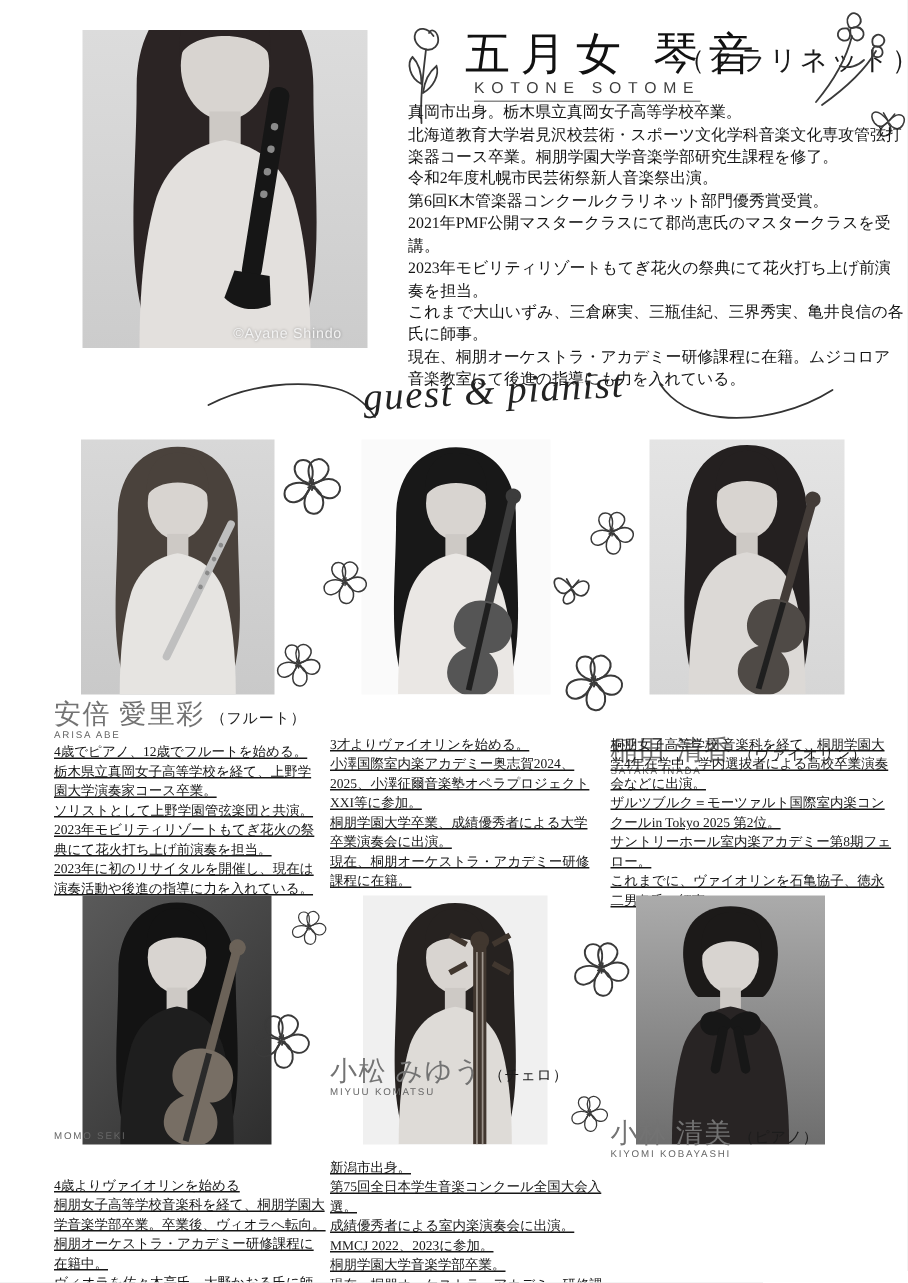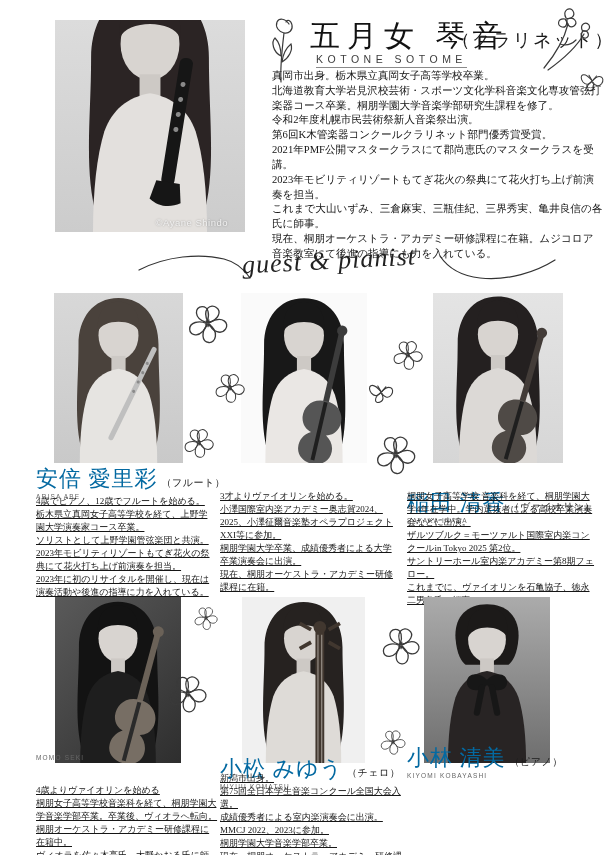--- a/index.html
+++ b/index.html
@@ -18,21 +18,21 @@
   .title-name{font-size:30px;letter-spacing:7px;color:#111;font-weight:500;white-space:nowrap;}
   .title-roman{font-family:"Liberation Sans",sans-serif;font-size:10.5px;letter-spacing:4.5px;
     color:#3c3c3c;border-bottom:1px solid #8a8a8a;padding-bottom:2px;white-space:nowrap;}
   .title-instr{font-size:18px;letter-spacing:2px;white-space:nowrap;}
   .main-bio{font-size:10.6px;line-height:1.40;white-space:pre-line;color:#141414;}
   
   .section-heading{font-style:italic;font-size:26px;letter-spacing:1px;color:#222;
     transform:rotate(-3deg);white-space:nowrap;}
   
   .pname{white-space:nowrap;}
-  .pname .kanji{font-size:22px;letter-spacing:1px;color:#0369a1;}
+  .pname .kanji{font-size:18px;letter-spacing:1px;color:#737373;}
   .pname .instr{font-size:10px;letter-spacing:.5px;color:#1c1c1c;}
   .proman{font-family:"Liberation Sans",sans-serif;font-size:6.5px;letter-spacing:1.2px;
     color:#666;margin-top:-1px;}
   .pbio{font-size:9px;line-height:1.45;white-space:pre-line;color:#161616;
     font-family:"Liberation Serif","DejaVu Serif",serif;text-decoration:underline;}
   .deco svg{width:100%;height:100%;display:block;}
   .hiddendefs{position:absolute;width:0;height:0;overflow:hidden;}
 </style>
 </head>
 <body>
@@ -297,21 +297,21 @@
     </div>
 
   <div class="abs" style="left:36px;top:755px;">
     <div class="proman">MOMO SEKI</div>
   </div>
   <div class="abs pbio" style="left:36px;top:784px;width:182px;">4歳よりヴァイオリンを始める
 桐朋女子高等学校音楽科を経て、桐朋学園大学音楽学部卒業。卒業後、ヴィオラへ転向。
 桐朋オーケストラ・アカデミー研修課程に在籍中。
 ヴィオラを佐々木亮氏、大野かおる氏に師事。</div>
 
-  <div class="abs" style="left:220px;top:754px;">
+  <div class="abs" style="left:220px;top:702px;">
     <div class="pname"><span class="kanji">小松 みゆう</span>
       <span class="instr">（チェロ）</span></div>
     <div class="proman">MIYUU KOMATSU</div>
   </div>
   <div class="abs pbio" style="left:220px;top:772px;width:182px;">新潟市出身。
 第75回全日本学生音楽コンクール全国大会入選。
 成績優秀者による室内楽演奏会に出演。
 MMCJ 2022、2023に参加。
 桐朋学園大学音楽学部卒業。
 現在、桐朋オーケストラ・アカデミー研修課程在籍中。</div>

